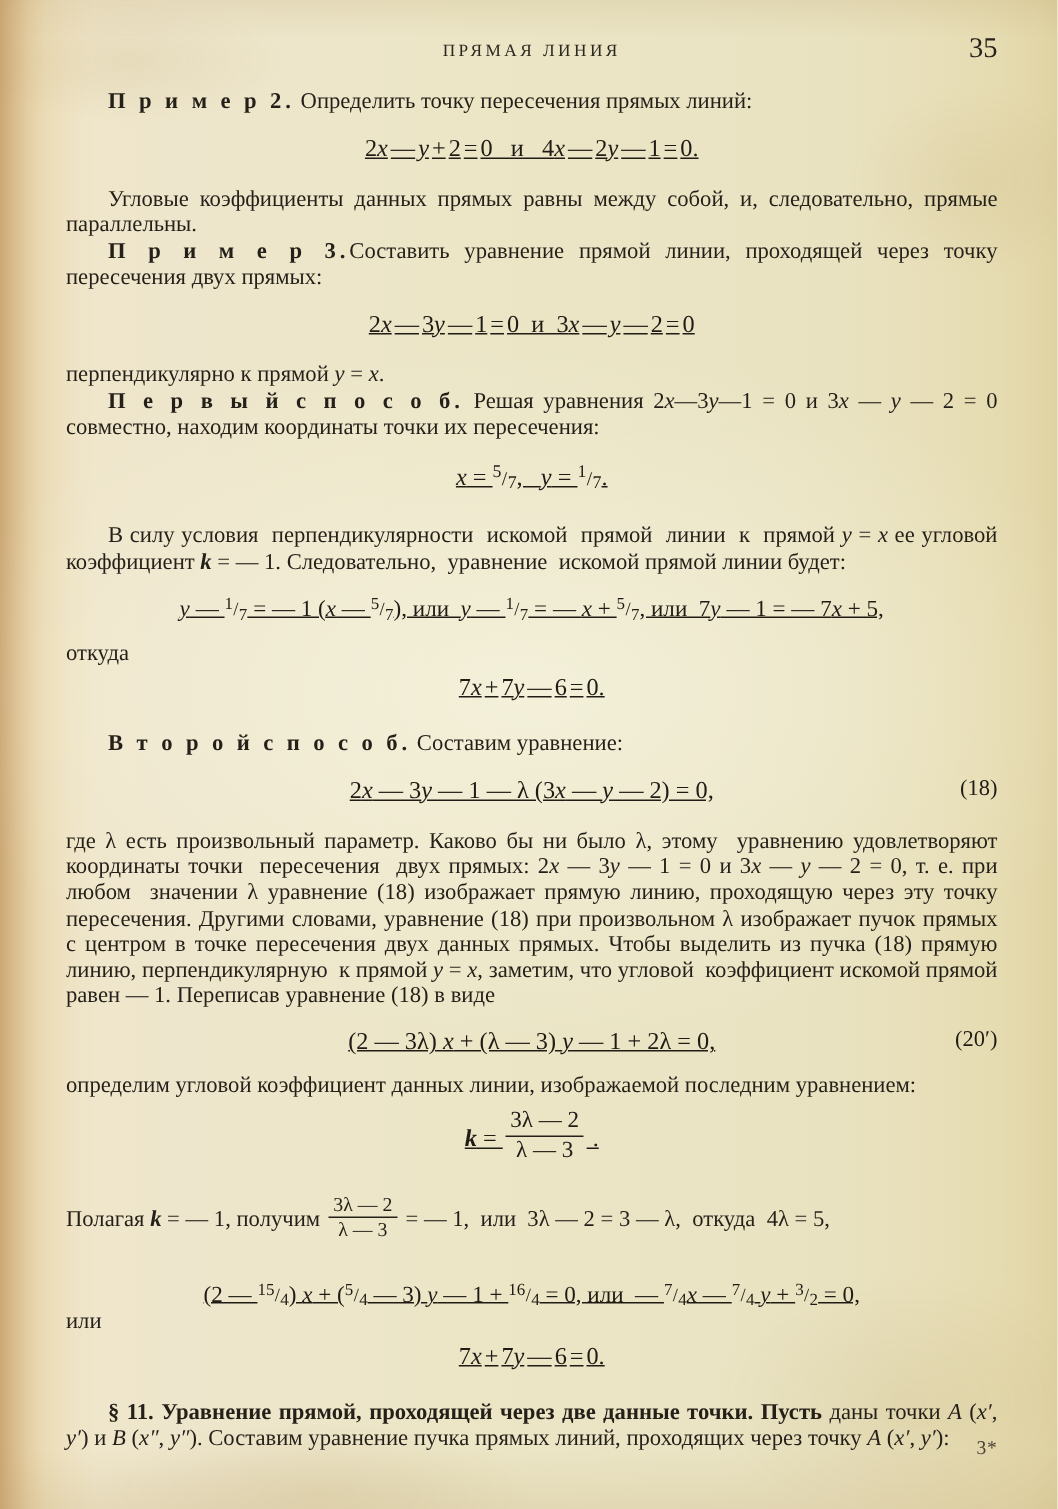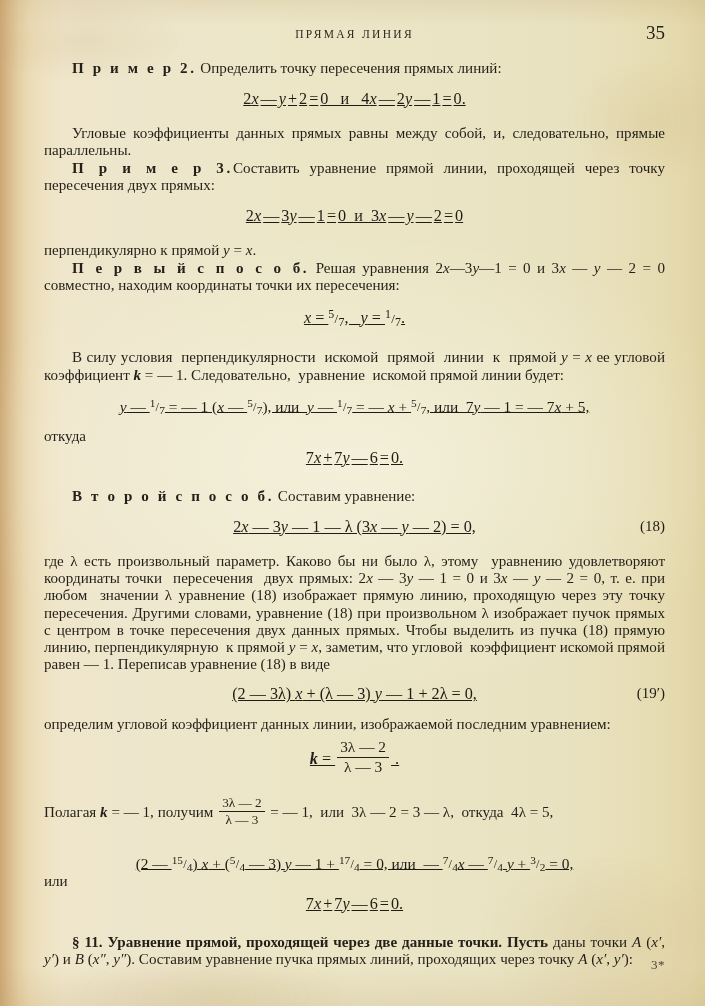--- a/index.html
+++ b/index.html
@@ -282,21 +282,21 @@
       уравнение (18) изображает прямую линию, проходящую через эту точку пересечения. Другими словами,
       уравнение (18) при произвольном λ изображает пучок прямых с центром в точке
       пересечения двух данных прямых. Чтобы выделить из пучка (18) прямую линию,
       перпендикулярную&nbsp; к прямой <span class="v">y</span> = <span class="v">x</span>, заметим, что угловой&nbsp; коэффициент
       искомой прямой равен — 1. Переписав уравнение (18) в виде</p>
 
     <div class="sp12"></div>
 
     <div class="disp">
       (2 — 3λ) <span class="v">x</span> + (λ — 3) <span class="v">y</span> — 1 + 2λ = 0,
-      <span class="tag">(19′)</span>
+      <span class="tag">(20′)</span>
     </div>
 
     <div class="sp12"></div>
 
     <p class="para">определим угловой коэффициент данных линии, изображаемой последним уравнением:</p>
 
     <div class="sp8"></div>
 
     <div class="disp">
       <span class="v bold">k</span> =
@@ -314,21 +314,21 @@
     <div class="sp16"></div>
 
 
     <div class="sp8"></div>
 
     <div class="disp" style="font-size:15.4px;">
       (2 — <span class="frac"><span class="num">15</span><span class="sl">/</span><span class="den">4</span></span>)
       <span class="v">x</span> +
       (<span class="frac"><span class="num">5</span><span class="sl">/</span><span class="den">4</span></span> — 3)
       <span class="v">y</span> — 1 +
-      <span class="frac"><span class="num">17</span><span class="sl">/</span><span class="den">4</span></span>
+      <span class="frac"><span class="num">16</span><span class="sl">/</span><span class="den">4</span></span>
       = 0, или&nbsp; —
       <span class="frac"><span class="num">7</span><span class="sl">/</span><span class="den">4</span></span><span class="v">x</span> —
       <span class="frac"><span class="num">7</span><span class="sl">/</span><span class="den">4</span></span>
       <span class="v">y</span> +
       <span class="frac"><span class="num">3</span><span class="sl">/</span><span class="den">2</span></span>
       = 0,
     </div>
 
     <p class="para">или</p>
 

